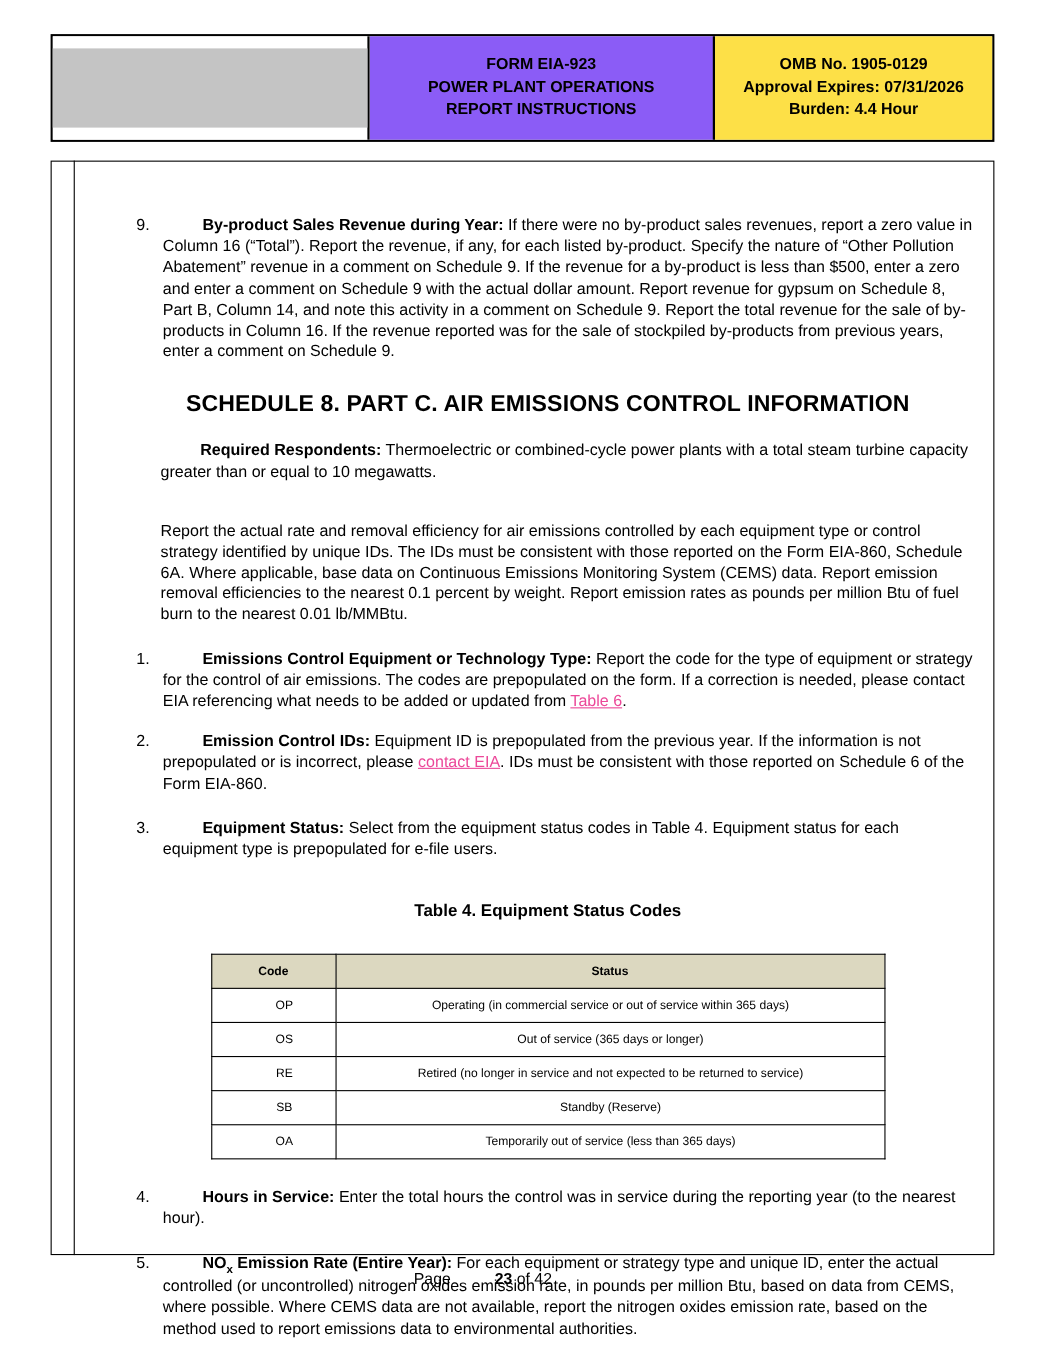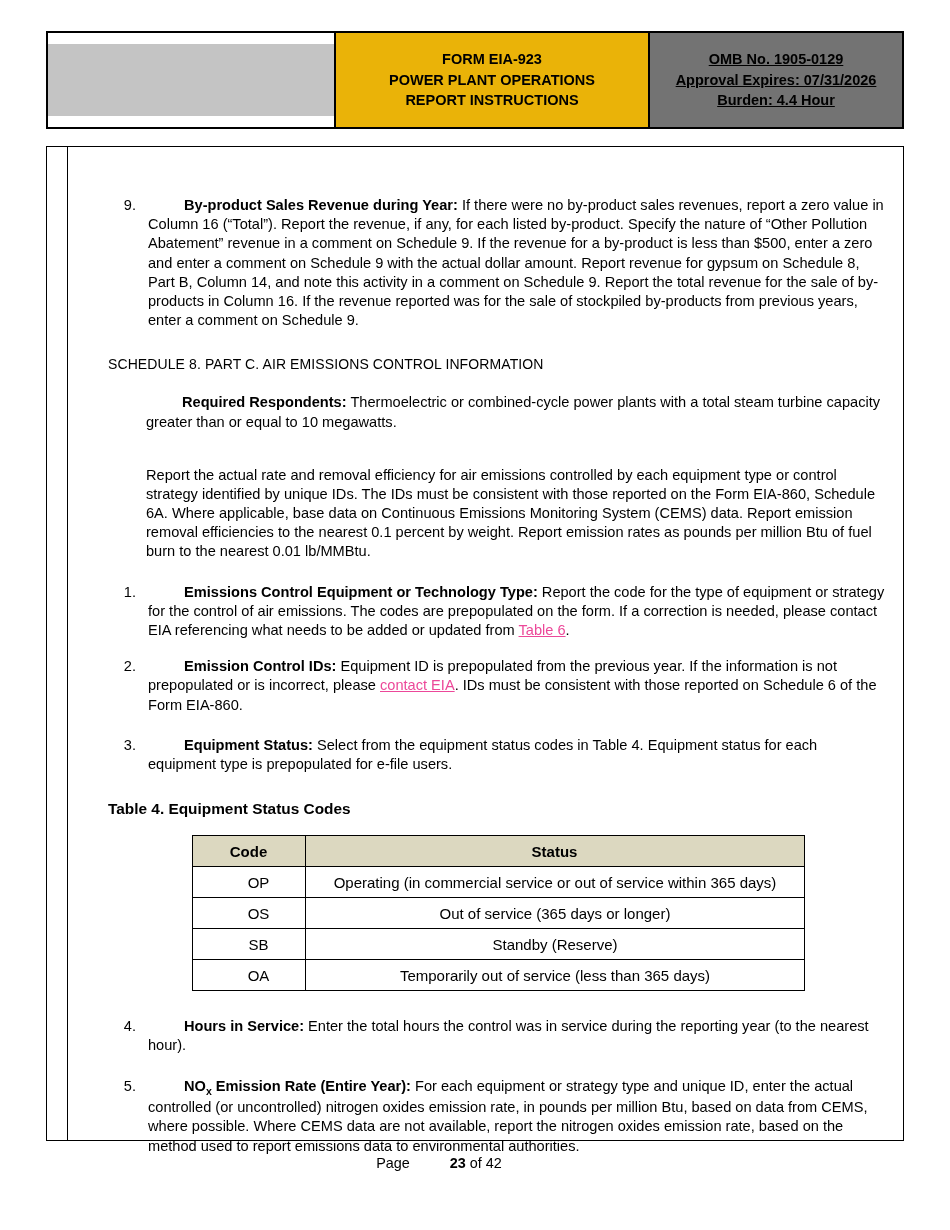--- a/index.html
+++ b/index.html
@@ -48,26 +48,25 @@
     position: absolute;
     left: 0;
     right: 0;
     top: 11px;
     bottom: 11px;
     background: #c4c4c4;
   }
   .hdr-title {
     width: 314px;
     border-right: 2px solid #000000;
-    background: #eab308;
+    background: #8b5cf6;
   }
   .hdr-omb {
     flex: 1;
-    background: #737373;
-    text-decoration: underline;
+    background: #fde047;
   }
   .hdr-omb .line, .hdr-title .line { white-space: nowrap; }
 
   
   .page-frame {
     position: absolute;
     left: 46px;
     top: 146px;
     width: 858px;
     height: 995px;
@@ -108,56 +107,58 @@
     width: 22px;
     text-align: right;
     font-size: 14.6px;
   }
   .spacer-sm { height: 17px; }
   .spacer-md { height: 21px; }
   .spacer-lg { height: 26px; }
 
   h1.section-title {
     margin: 0;
-    font-size: 14px;
-    font-weight: normal;
+    font-size: 21px;
+    font-weight: bold;
+    text-align: center;
     letter-spacing: 0.1px;
   }
   h2.sub-title {
     margin: 0;
     font-size: 15.4px;
     font-weight: bold;
     text-align: center;
   }
   .indent-para {
     padding-left: 38px;
   }
   b, strong { font-weight: bold; margin-left: 36px; }
   a.doclink {
     color: #ec4899;
     text-decoration: underline;
   }
   sub { font-size: 0.72em; }
 
   
   .table-title {
-    margin: 0;
+    margin: 12px;
     font-size: 15.4px;
     font-weight: bold;
+    text-align: center;
   }
   table.status-table {
     border-collapse: collapse;
     margin: 0 auto;
     width: 613px;
     table-layout: fixed;
   }
   table.status-table th,
   table.status-table td {
     border: 1.3px solid #000000;
-    font-size: 15px;
+    font-size: 11px;
     padding: 5px 8px;
     height: 20px;
   }
   table.status-table th {
     background: #dcd8c0;
     font-weight: bold;
     text-align: center;
   }
   table.status-table td.code-cell {
     text-align: center;
@@ -264,20 +265,24 @@
     <tbody>
       <tr>
         <td class="code-cell">OP</td>
         <td class="status-cell">Operating (in commercial service or out of service within 365 days)</td>
       </tr>
       <tr>
         <td class="code-cell">OS</td>
         <td class="status-cell"> Out of service (365 days or longer)</td>
       </tr>
       <tr>
+        <td class="code-cell">RE</td>
+        <td class="status-cell">Retired (no longer in service and not expected to be returned to service)</td>
+      </tr>
+      <tr>
         <td class="code-cell">SB</td>
         <td class="status-cell">Standby (Reserve)</td>
       </tr>
       <tr>
         <td class="code-cell">OA</td>
         <td class="status-cell">Temporarily out of service (less than 365 days)</td>
       </tr>
     </tbody>
   </table>
 

